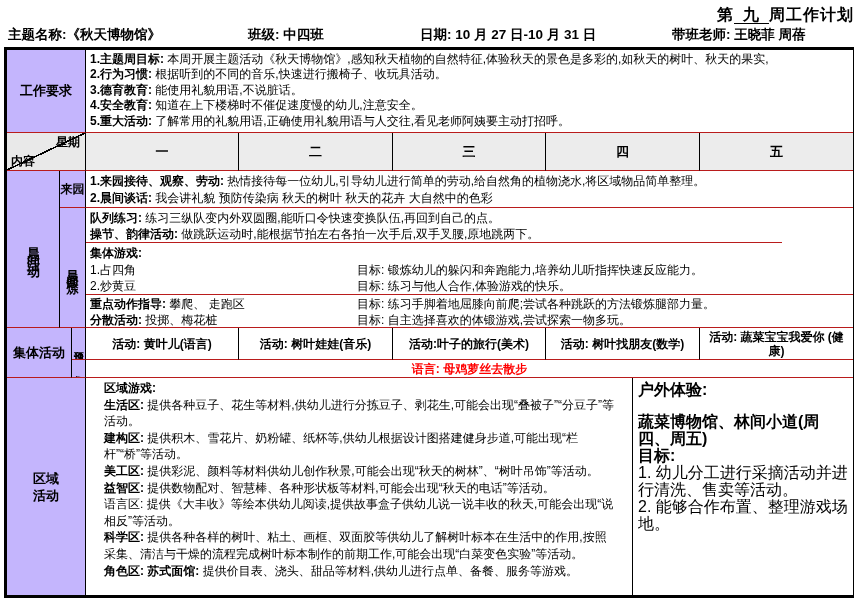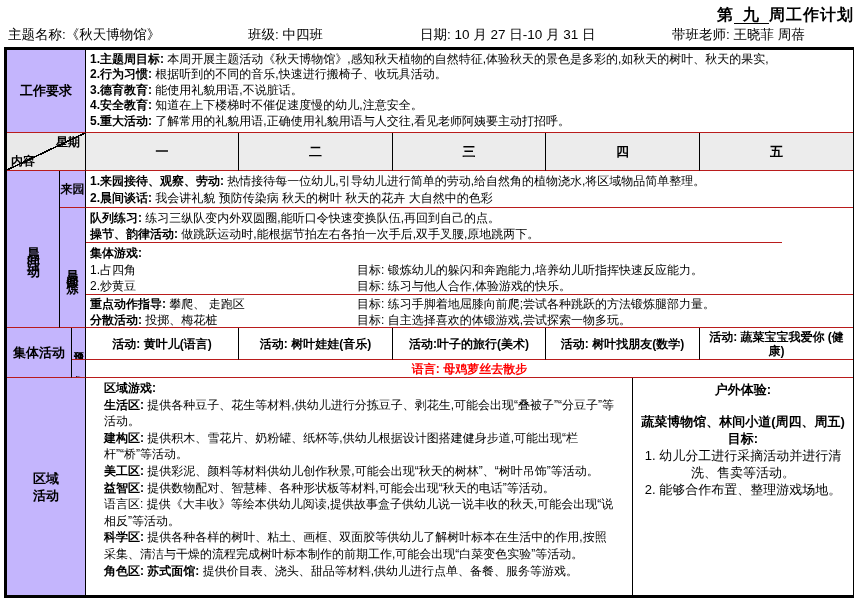--- a/index.html
+++ b/index.html
@@ -3,21 +3,21 @@
 <meta charset="utf-8">
 <style>
   html,body{margin:0;padding:0;background:#fff;}
   .page{position:relative;width:854px;height:605px;background:#fff;
         font-family:"Liberation Sans","DejaVu Sans",sans-serif;color:#000;overflow:hidden;}
   
   .title{position:absolute;top:5px;left:0;width:854px;text-align:right;
          font-size:16px;font-weight:bold;letter-spacing:1px;}
   .title .week-num{padding:0 9px;border-bottom:1.5px solid #000;}
   .info-line{position:absolute;top:26px;left:0;width:854px;height:20px;
-             font-size:13.5px;font-weight:normal;white-space:nowrap;}
+             font-size:13.5px;font-weight:bold;white-space:nowrap;}
   .info-theme{position:absolute;left:8px;}
   .info-class{position:absolute;left:248px;}
   .info-date{position:absolute;left:420px;}
   .info-teacher{position:absolute;left:672px;}
   
   .tbl{position:absolute;left:4px;top:47px;width:846px;height:545px;border:3px solid #000;}
   .cell{position:absolute;box-sizing:border-box;border-right:1px solid #000;border-bottom:1px solid #b91c1c;
         font-size:12px;line-height:16px;overflow:hidden;}
   .no-br{border-right:none;}
   .no-bb{border-bottom:none;}
@@ -35,21 +35,21 @@
           transparent calc(50% + 0.8px));}
   .corner .tr{position:absolute;top:1px;right:5px;font-weight:bold;font-size:12px;}
   .corner .bl{position:absolute;bottom:1px;left:4px;font-weight:bold;font-size:12px;}
   .day{background:#ececec;display:flex;align-items:center;justify-content:center;
        font-weight:bold;font-size:13px;}
   .preset{display:flex;align-items:center;justify-content:center;text-align:center;
           font-weight:bold;font-size:12px;padding:1px 3px;line-height:14px;}
   .remark{display:flex;align-items:center;justify-content:center;
           color:#ff0000;font-weight:bold;font-size:12px;}
   .reg-content{padding:2px 18px;line-height:16.6px;}
-  .outdoor{padding:3px 5px;line-height:17px;font-size:13px;text-align:center;}
+  .outdoor{padding:3px 5px;line-height:17px;font-size:16px;}
   .outdoor .head{font-weight:bold;margin-bottom:15px;}
   .outdoor .sub{font-weight:bold;}
   .lab2line{line-height:17px;}
 </style>
 </head>
 <body>
 
 <div class="page">
 
   <div class="title">

